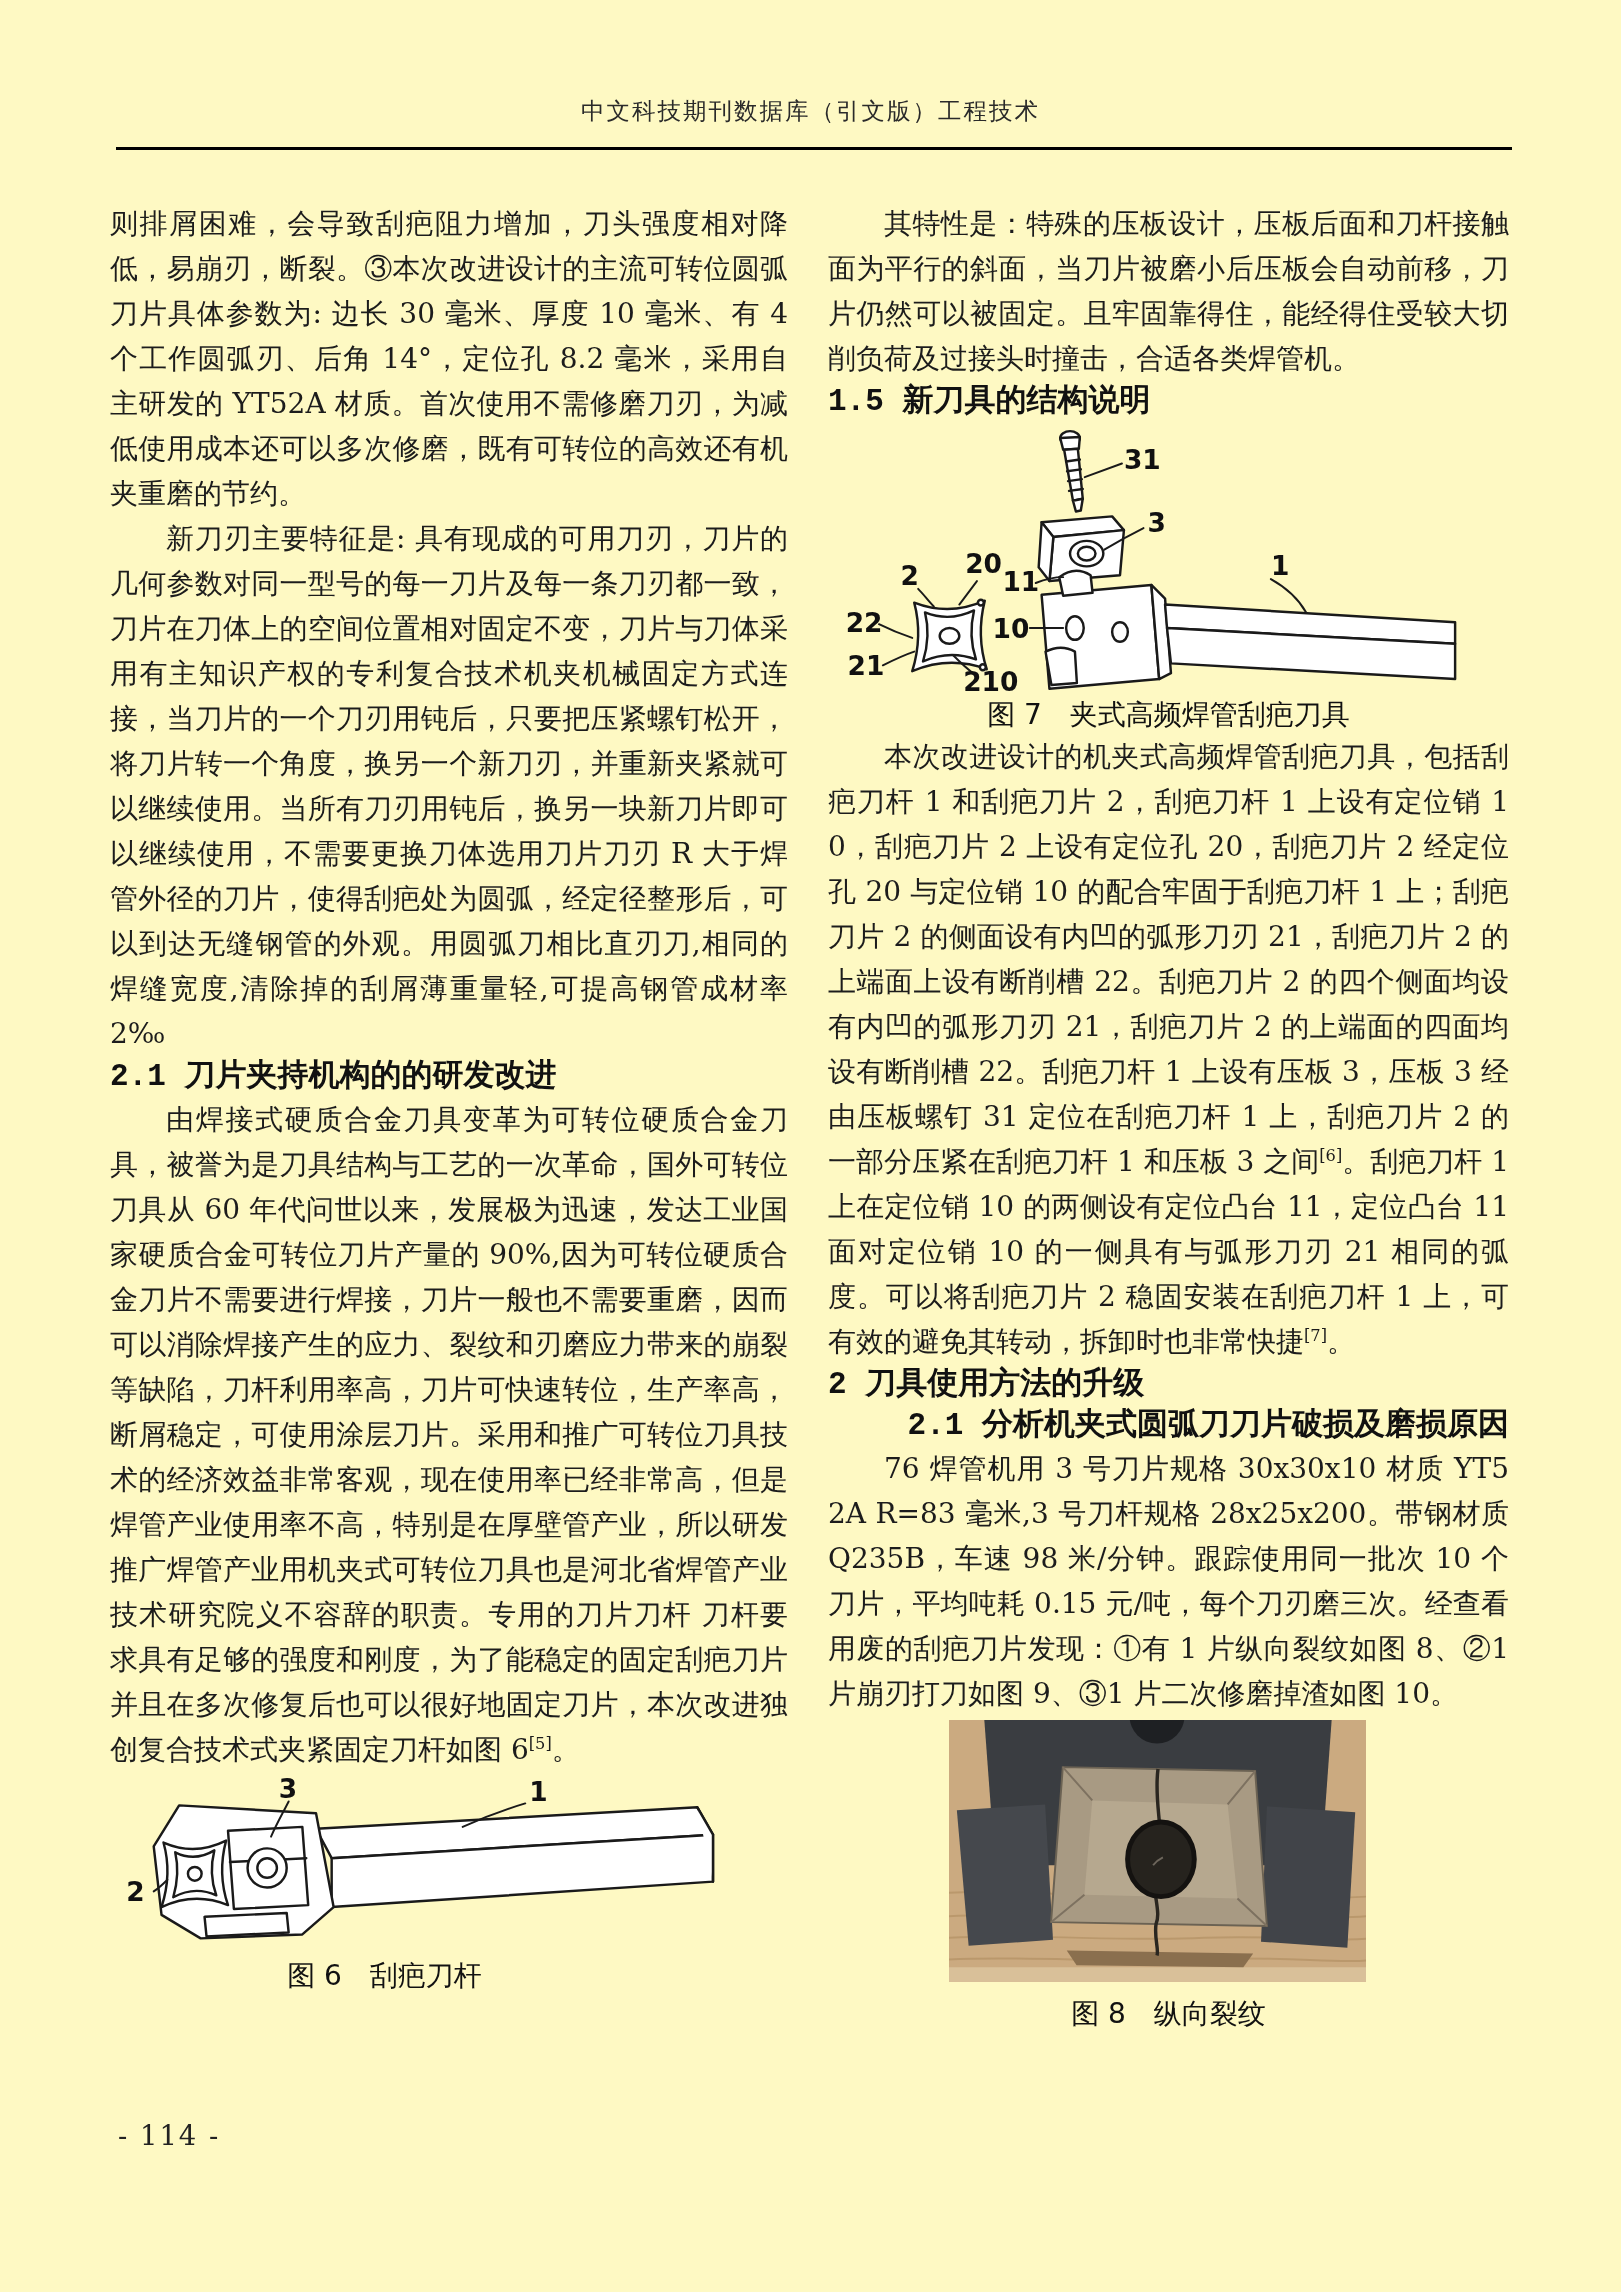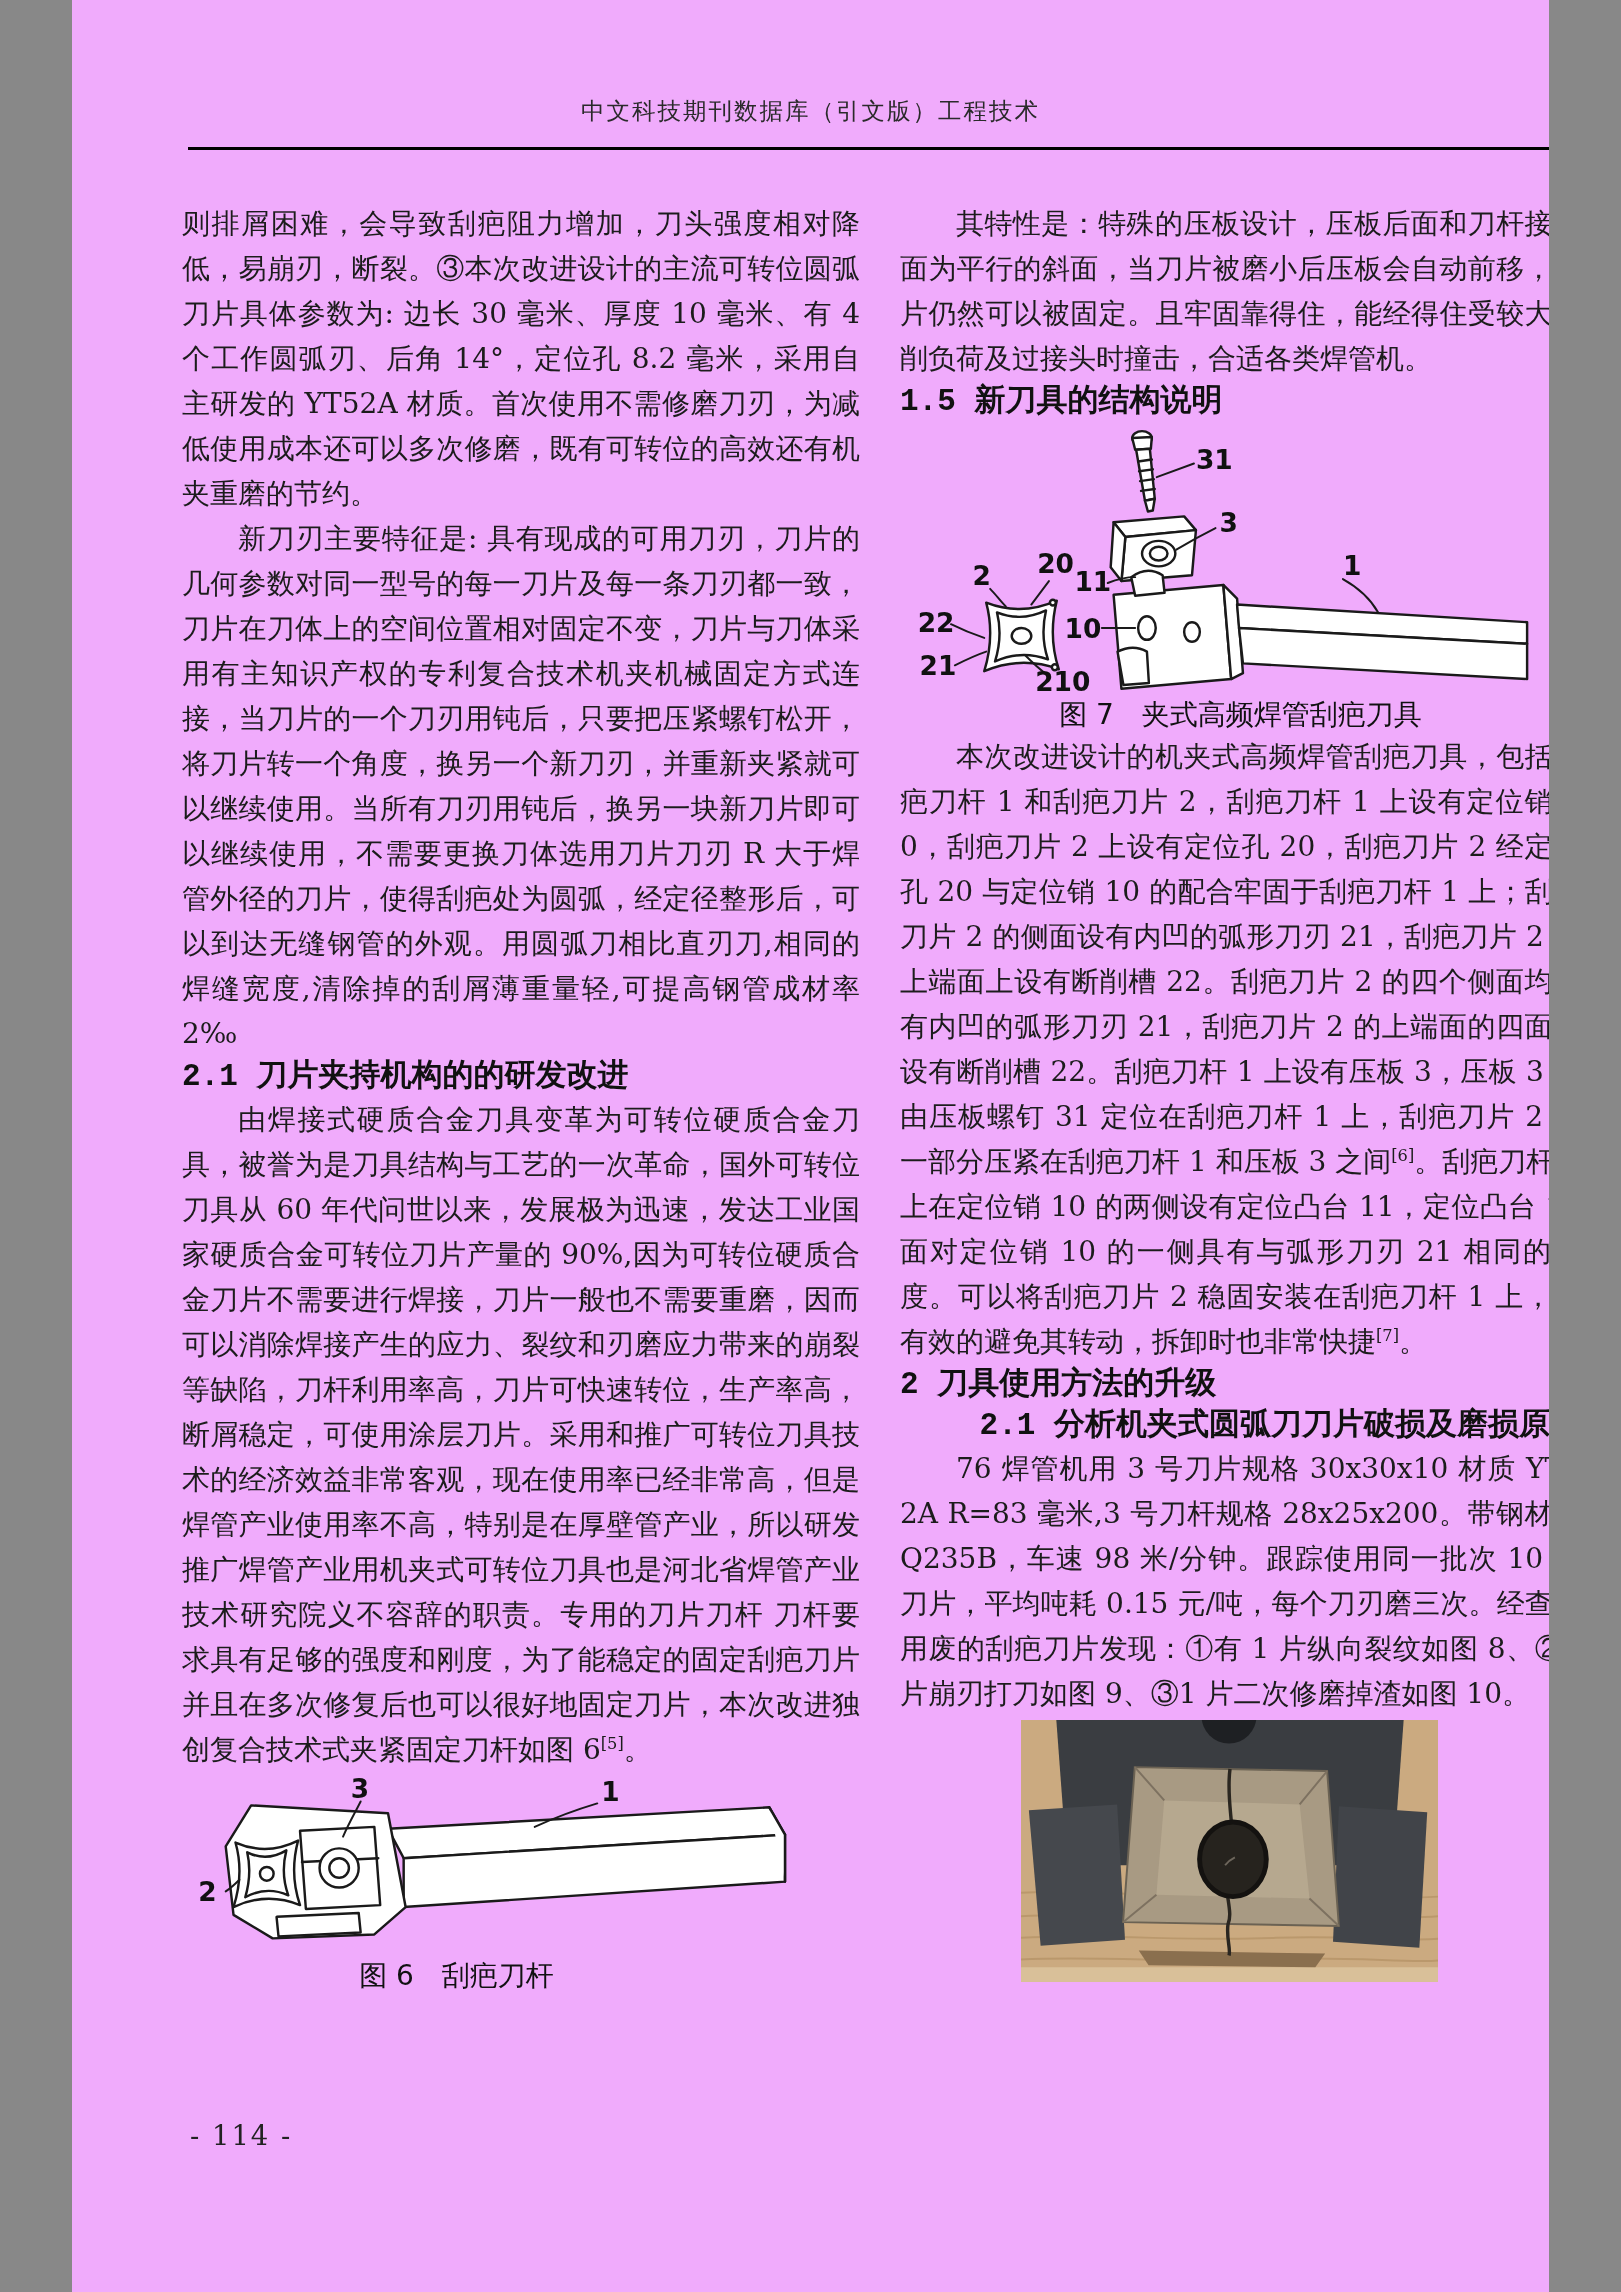--- a/index.html
+++ b/index.html
@@ -1,18 +1,18 @@
 <!DOCTYPE html>
 <html><head>
 <meta charset="utf-8">
 <style>
   html,body { margin:0; padding:0; background:#888; }
   .page {
-    position:relative; width:1477px; height:2293px; margin:0 auto;
-    background:#f0abfc; overflow:hidden;
+    position:relative; width:1621px; height:2293px; margin:0 auto;
+    background:#fef9c3; overflow:hidden;
     font-family:"DejaVu Serif","Liberation Serif",serif;
     color:#1c1c1c;
   }
   .header {
     position:absolute; top:95px; left:0; width:100%;
     text-align:center; font-size:23.5px; letter-spacing:2px; color:#2a2a2a;
     font-family:"DejaVu Serif","Liberation Serif",serif;
   }
   .rule { position:absolute; top:147px; left:116px; width:1396px; height:2.9px; background:#000; }
   .col { position:absolute; top:201px; }
@@ -186,17 +186,18 @@
         <polygon points="116,48 312,52 324,210 104,206" fill="#a89a83" stroke="#6b6253" stroke-width="2"></polygon>
         <polygon points="146,82 284,86 294,182 138,178" fill="#b6a88f"></polygon>
         <g stroke="#7d7160" stroke-width="2" fill="none">
           <path d="M116,48 L146,82 M312,52 L284,86 M324,210 L294,182 M104,206 L138,178"></path>
         </g>
         <path d="M213,50 C208,88 222,118 211,148 C205,174 217,194 211,208 C209,222 214,234 212,240" stroke="#2a2620" stroke-width="3.5" fill="none"></path>
         <ellipse cx="216" cy="142" rx="34" ry="38" fill="#26231e" stroke="#141210" stroke-width="5"></ellipse>
         <path d="M208,148 C211,144 214,142 218,140" stroke="#6d665c" stroke-width="2" fill="none"></path>
       </svg>
     </div>
+    <div class="figure-caption cap8">图 8　纵向裂纹</div>
   </div>
 
   <div class="pageno">- 114 -</div>
 </div>
 
 
 </body></html>

